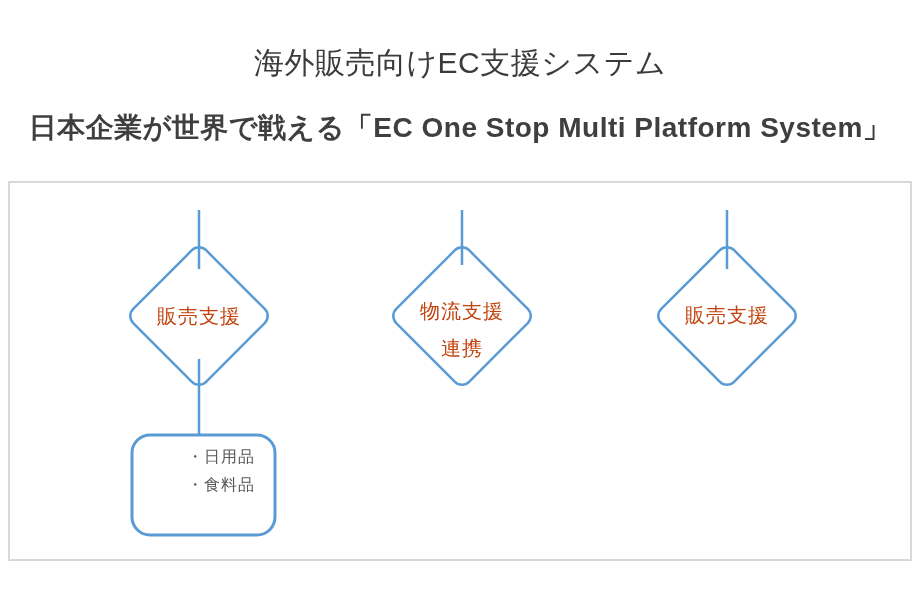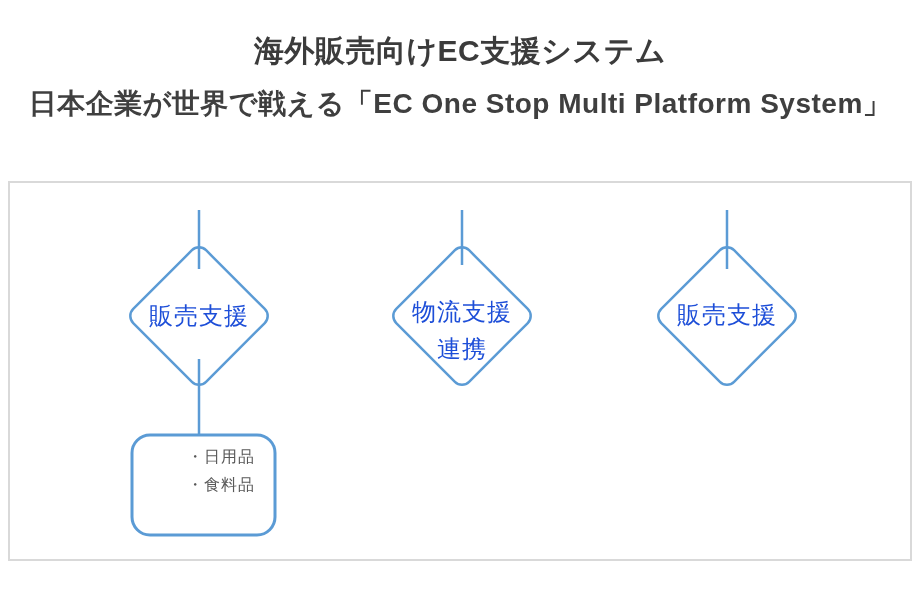--- a/index.html
+++ b/index.html
@@ -9,25 +9,25 @@
     font-family: "Liberation Sans", "DejaVu Sans", sans-serif;
   }
   .page {
     position: relative;
     width: 920px;
     height: 590px;
     background: #ffffff;
     overflow: hidden;
   }
   .page-title {
-    margin: 4px;
+    margin: 16px;
     padding-top: 28px;
     text-align: center;
     font-size: 30px;
-    font-weight: bold;
+    font-weight: normal;
     color: #3b3b3b;
     letter-spacing: 0.5px;
     line-height: 38px;
   }
   .page-subtitle {
     margin: 0;
     padding-top: 17px;
     text-align: center;
     font-size: 28px;
     font-weight: bold;
@@ -46,22 +46,22 @@
   }
   .panel svg {
     position: absolute;
     left: 0;
     top: 0;
   }
   .shape-label {
     position: absolute;
     width: 140px;
     text-align: center;
-    font-size: 24px;
-    color: #1d4ed8;
+    font-size: 20px;
+    color: #c2410c;
     letter-spacing: 1px;
     line-height: 30px;
   }
   .shape-label.two-line {
     line-height: 37px;
   }
   .detail-list {
     position: absolute;
     left: 137px;
     top: 260px;

